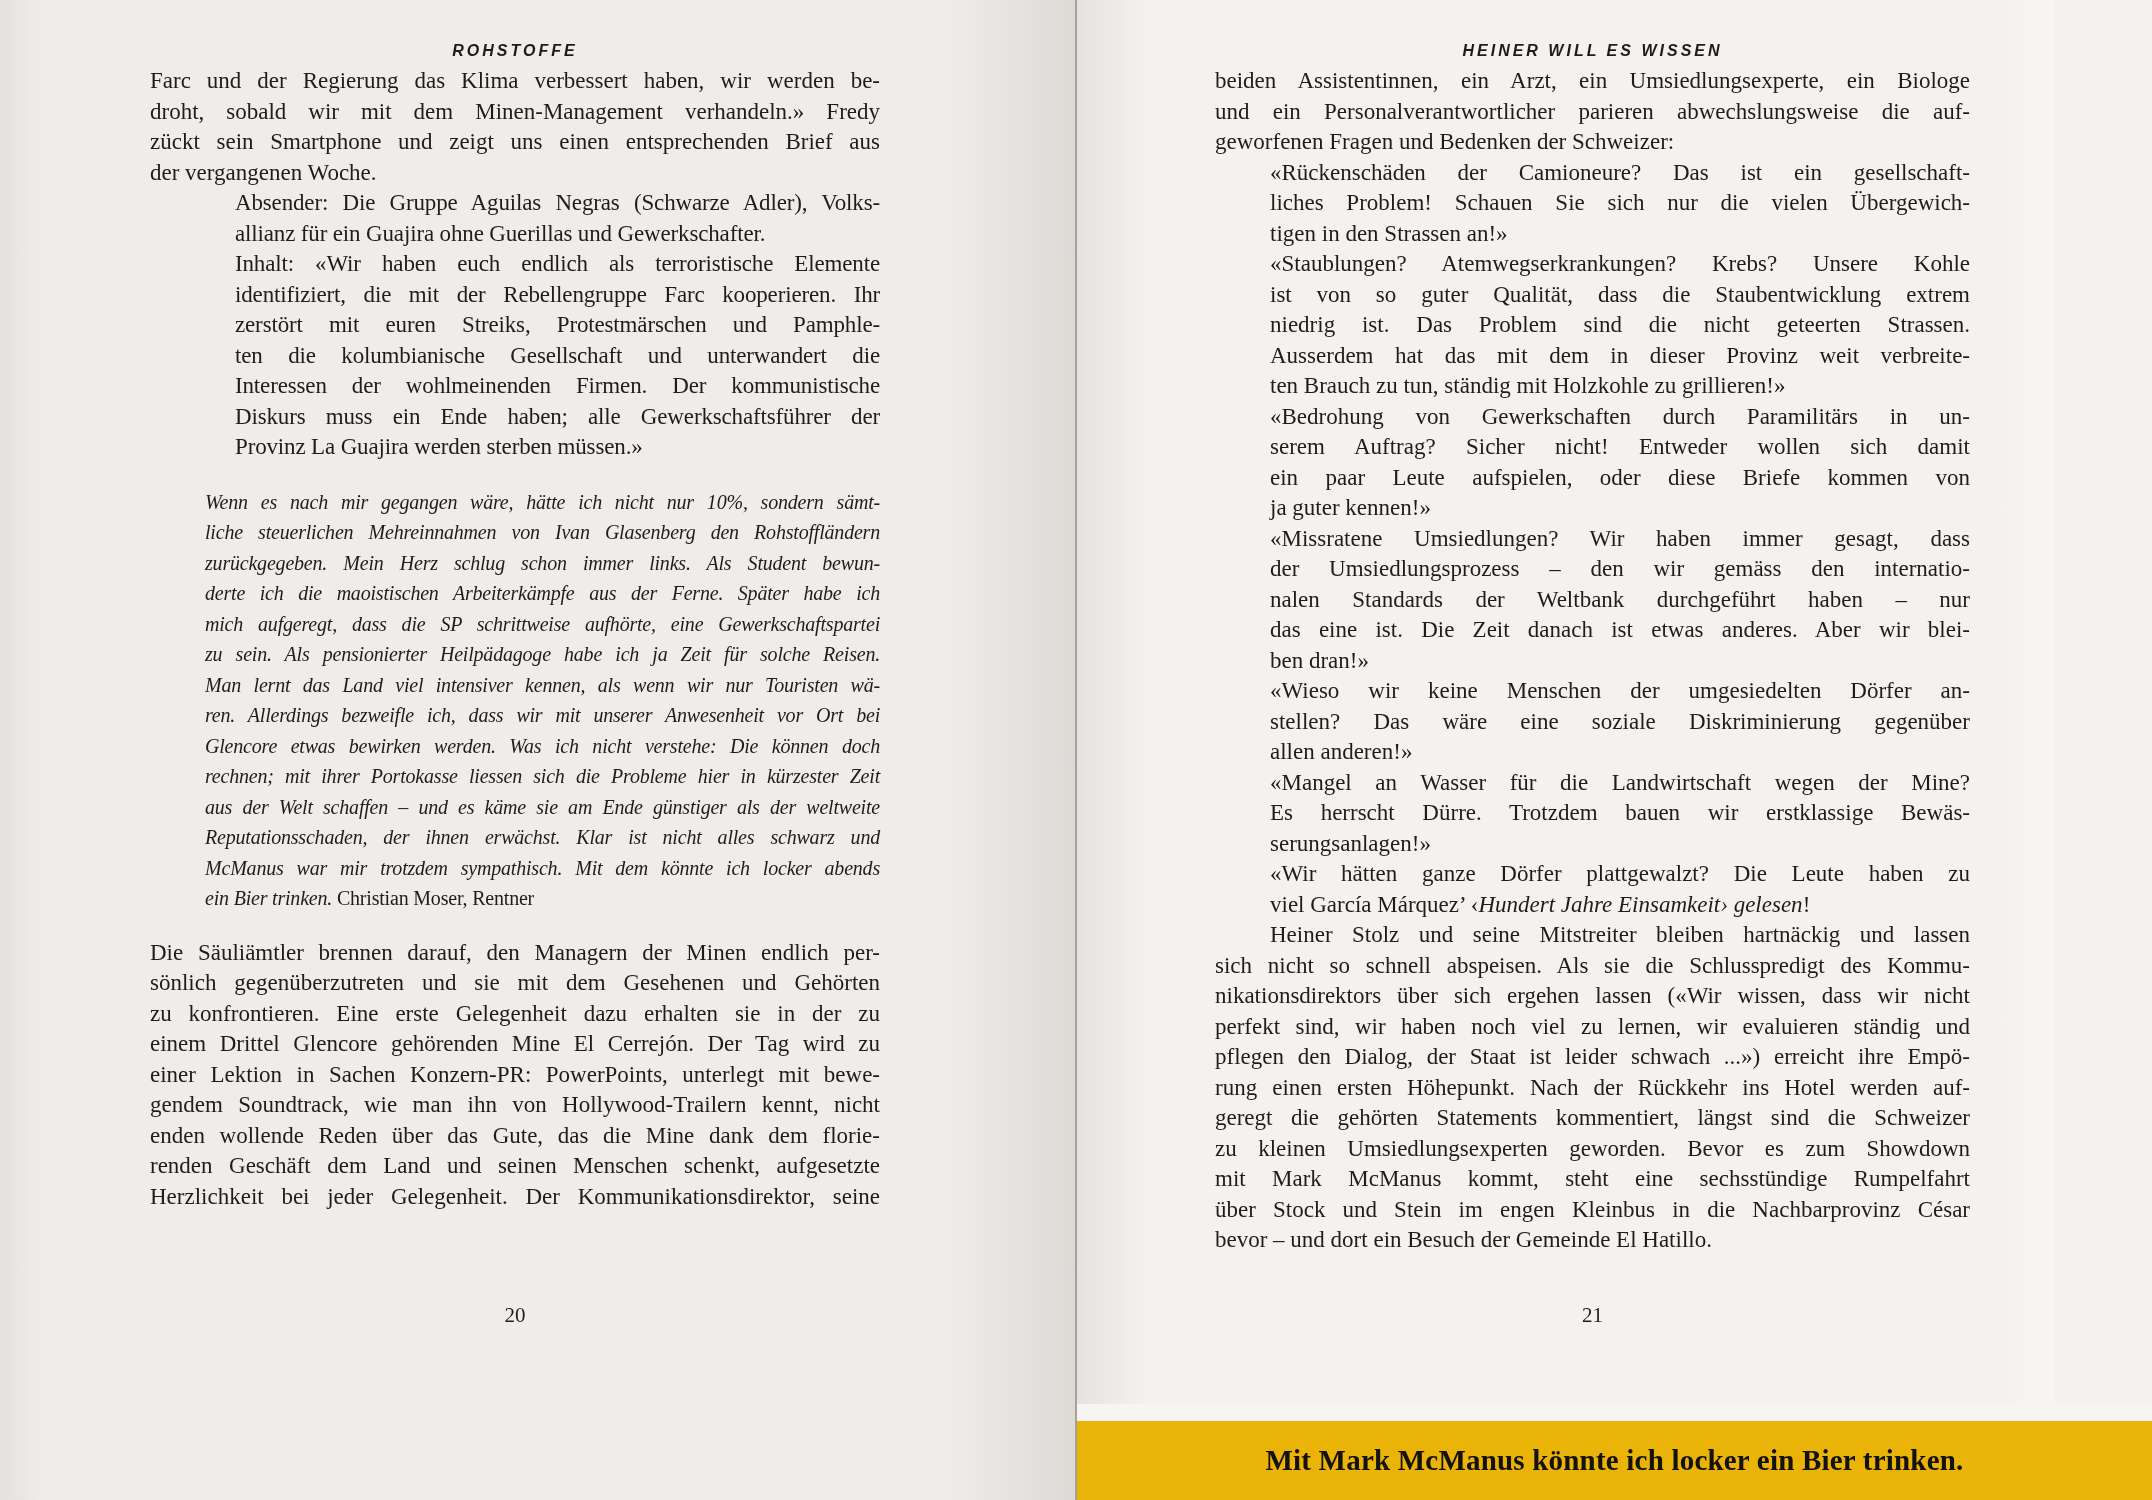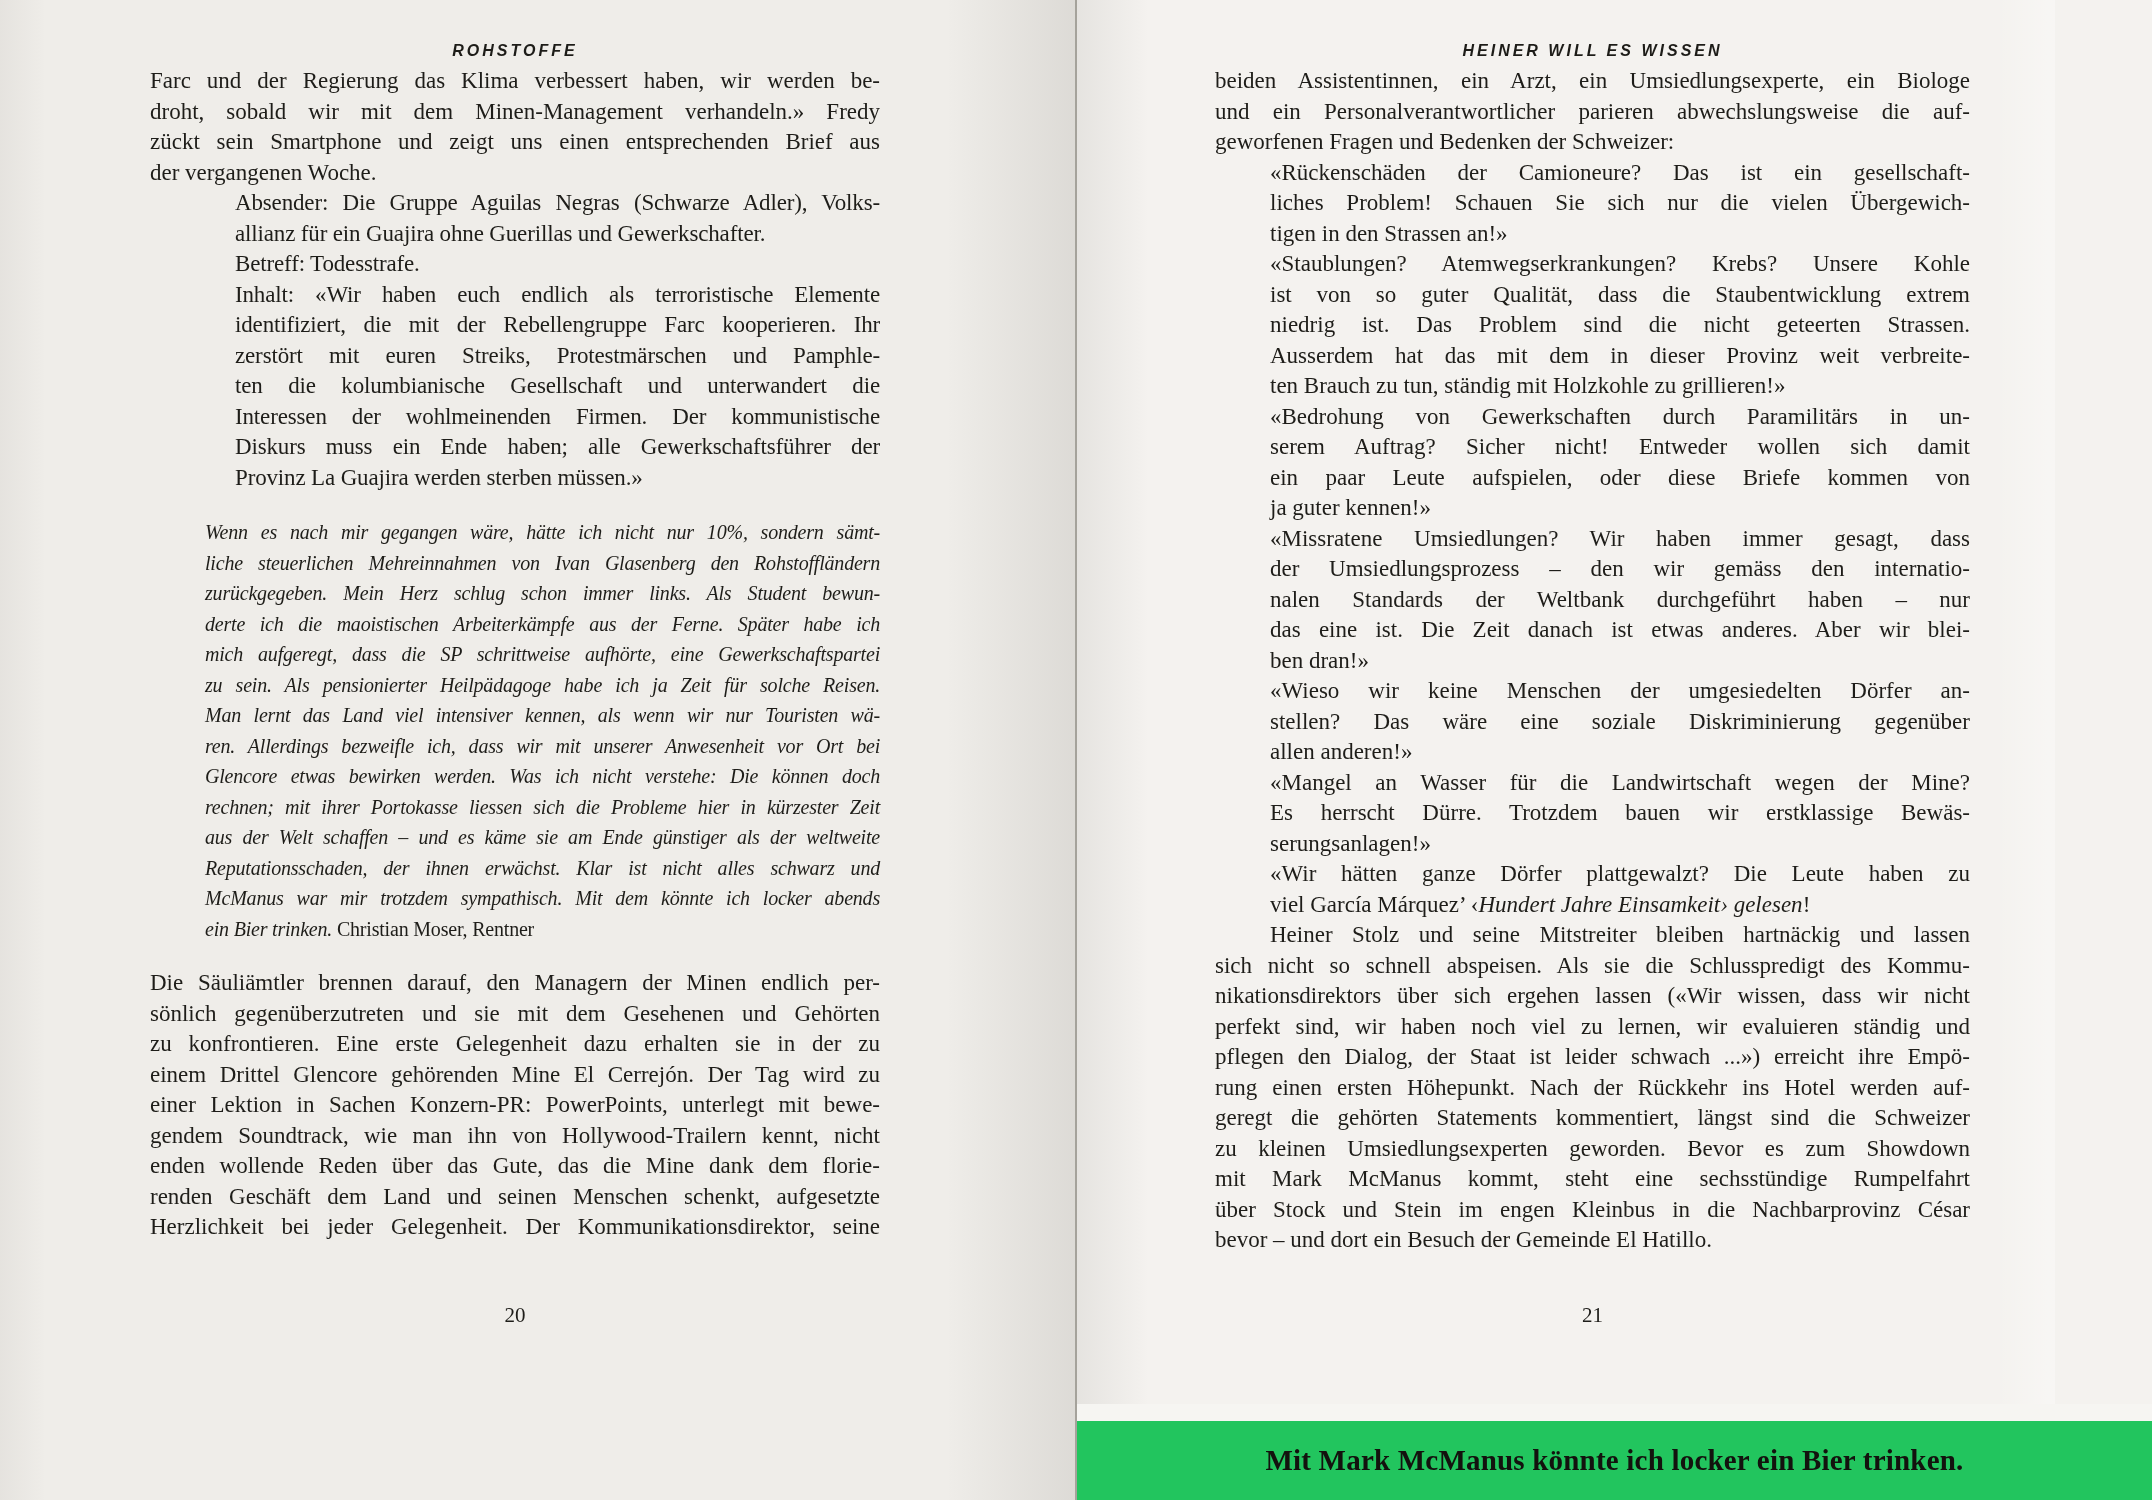--- a/index.html
+++ b/index.html
@@ -73,21 +73,20 @@
   <div class="col lcol" id="left-col">
       <div class="block">
         <div class="line j">Farc und der Regierung das Klima verbessert haben, wir werden be-</div>
         <div class="line j">droht, sobald wir mit dem Minen-Management verhandeln.» Fredy</div>
         <div class="line j">zückt sein Smartphone und zeigt uns einen entsprechenden Brief aus</div>
         <div class="line nj">der vergangenen Woche.</div>
       </div>
       <div class="block ind-lg">
         <div class="line j">Absender: Die Gruppe Aguilas Negras (Schwarze Adler), Volks-</div>
         <div class="line nj">allianz für ein Guajira ohne Guerillas und Gewerkschafter.</div>
-        <div class="line nj">Betreff: Todesstrafe.</div>
         <div class="line j">Inhalt: «Wir haben euch endlich als terroristische Elemente</div>
         <div class="line j">identifiziert, die mit der Rebellengruppe Farc kooperieren. Ihr</div>
         <div class="line j">zerstört mit euren Streiks, Protestmärschen und Pamphle-</div>
         <div class="line j">ten die kolumbianische Gesellschaft und unterwandert die</div>
         <div class="line j">Interessen der wohlmeinenden Firmen. Der kommunistische</div>
         <div class="line j">Diskurs muss ein Ende haben; alle Gewerkschaftsführer der</div>
         <div class="line nj">Provinz La Guajira werden sterben müssen.»</div>
       </div>
       <div class="block em gap">
         <div class="line j ind">Wenn es nach mir gegangen wäre, hätte ich nicht nur 10%, sondern sämt-</div>
@@ -163,16 +162,16 @@
         <div class="line j">über Stock und Stein im engen Kleinbus in die Nachbarprovinz César</div>
         <div class="line nj">bevor – und dort ein Besuch der Gemeinde El Hatillo.</div>
       </div>
     </div>
 
   <div class="page-number lp">20</div>
   <div class="page-number rp">21</div>
 
   <div class="edge-strip"></div>
 
-  <div class="banner" id="quote-banner" style="background: #22c55e;">
+  <div class="banner" id="quote-banner" style="background: #eab308;">
     <span class="banner-text" style="color: rgb(19, 18, 14);">Mit Mark McManus könnte ich locker ein Bier trinken.</span>
   </div>
 </div>
 
 </body></html>

